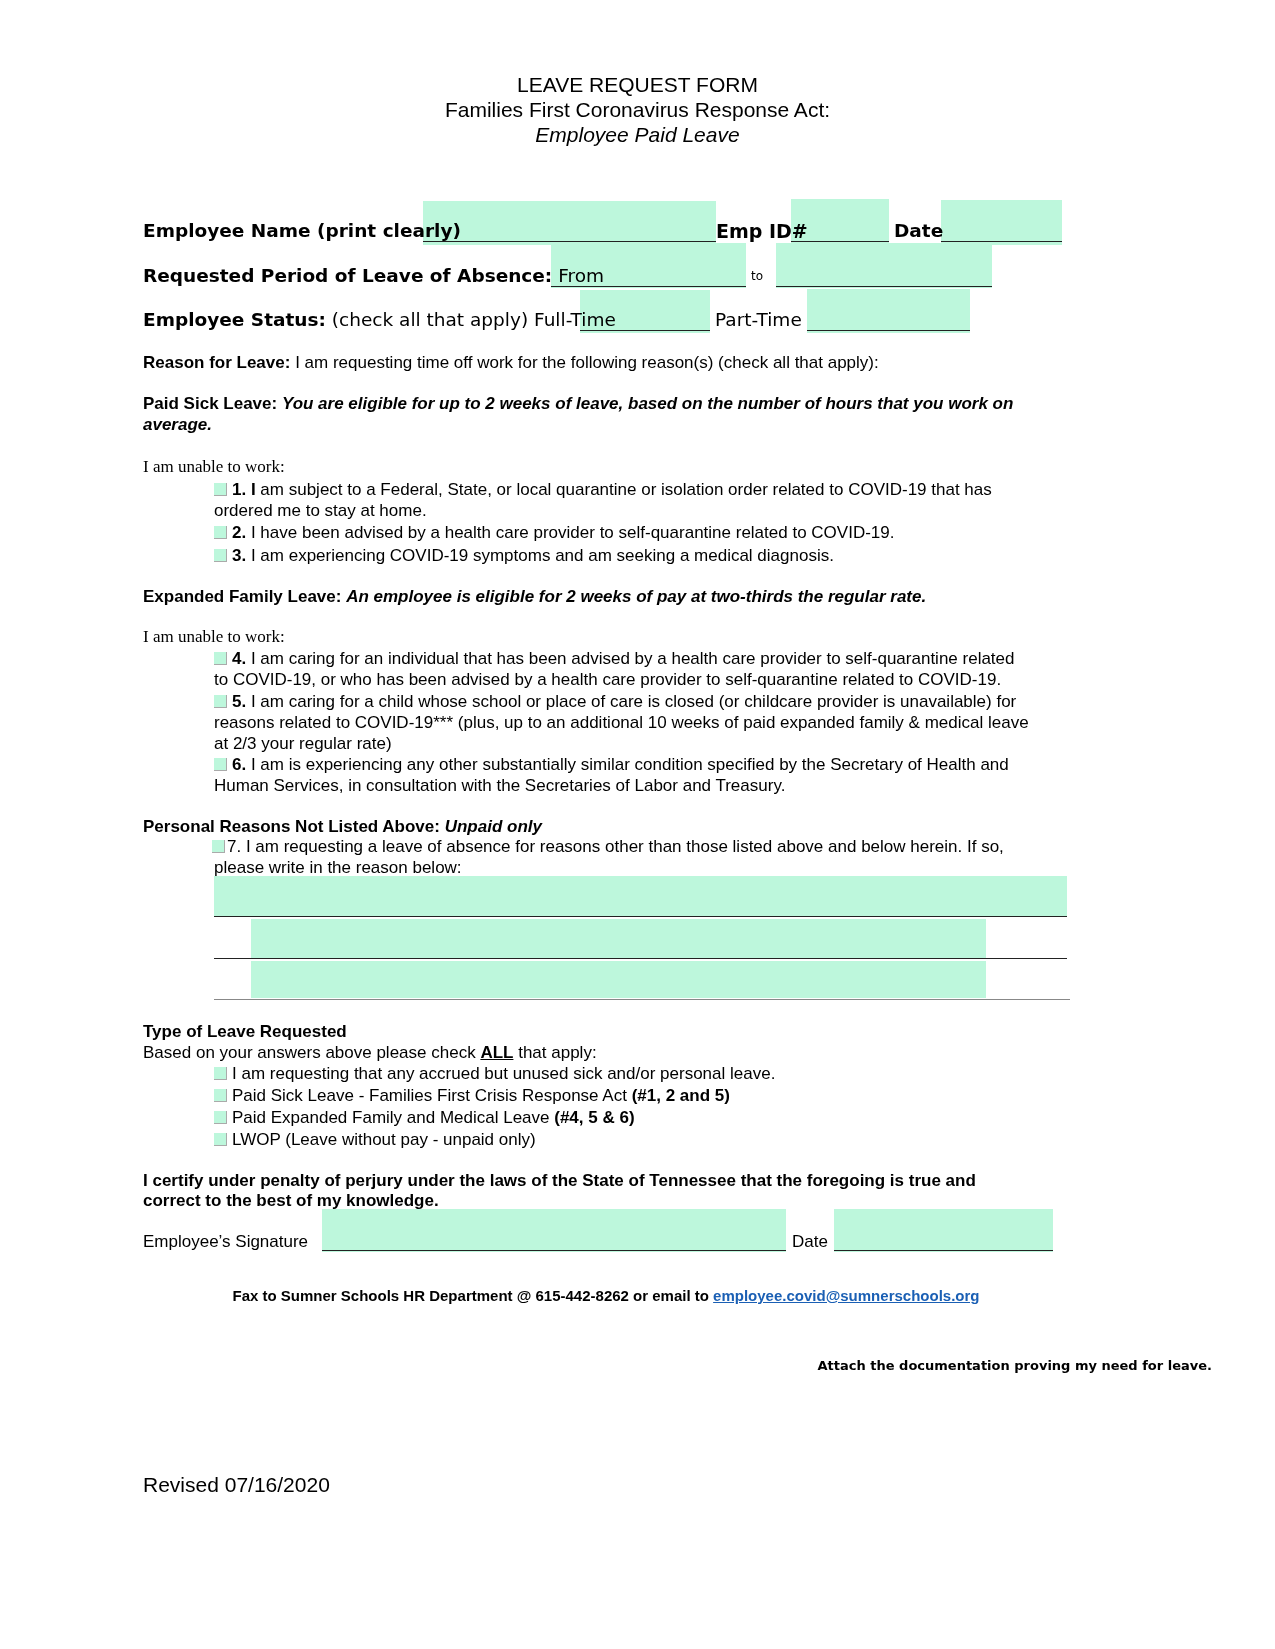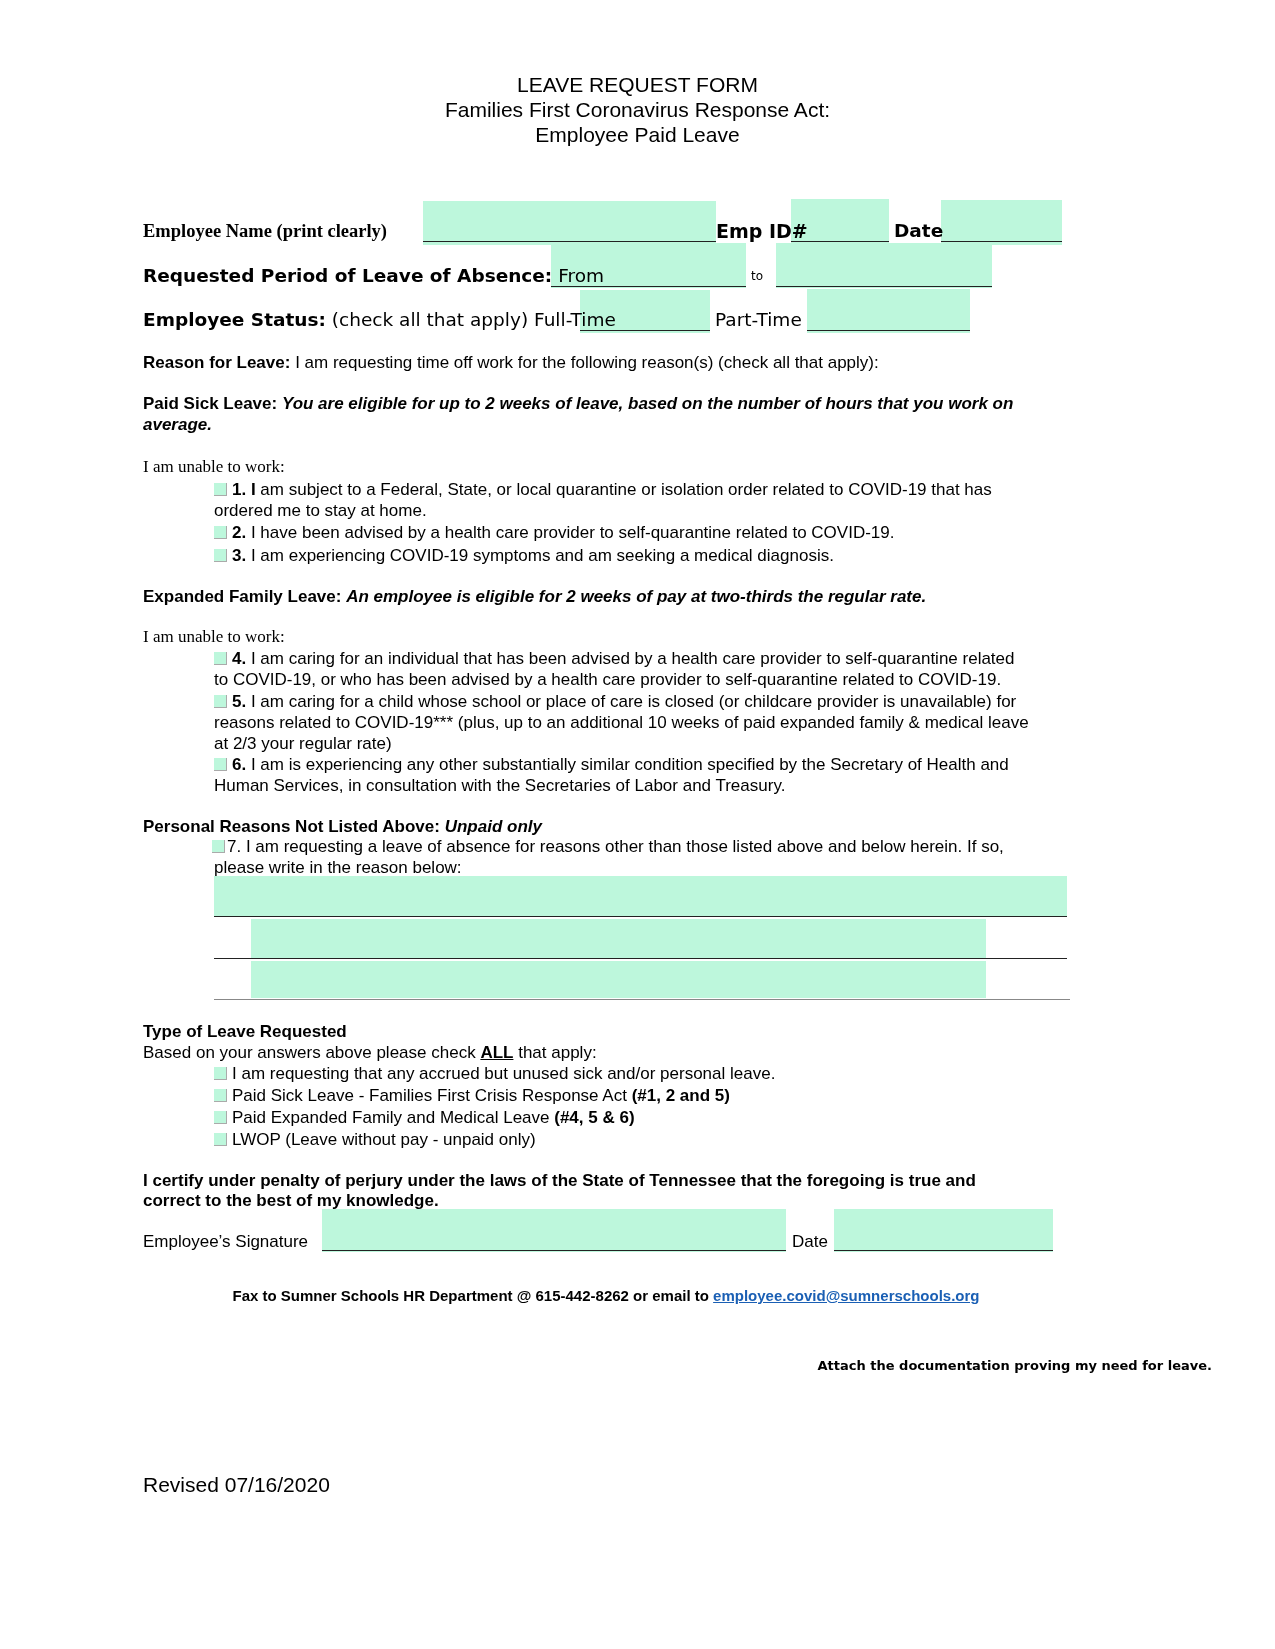--- a/index.html
+++ b/index.html
@@ -17,26 +17,26 @@
   .hdr { font-size: 19px; line-height: 24px; }
   .cb { display: inline-block; width: 13px; height: 13px; background: #bdf7dc; border-right: 1px solid #aaa; border-bottom: 1px solid #aaa; vertical-align: -1px; margin-right: 5px; box-sizing: border-box; }
   .link { color: #1a5fb4; text-decoration: underline; }
   .u { text-decoration: underline; }
 </style>
 </head>
 <body>
 
 <div class="abs arial title" style="top:72px;">LEAVE REQUEST FORM</div>
 <div class="abs arial title" style="top:97px;">Families First Coronavirus Response Act:</div>
-<div class="abs arial title" style="top:122px;">Employee Paid Leave</div>
+<div class="abs arial title" style="top:122px;font-style:italic;">Employee Paid Leave</div>
 
 <div class="field" style="left:423px; top:201px; width:293px; height:44px;"></div>
 <div class="field" style="left:791px; top:199px; width:98px; height:46px;"></div>
 <div class="field" style="left:941px; top:200px; width:121px; height:45px;"></div>
-<div class="abs calibri hdr b" style="left:143px; top:219px; font-size:18.5px;font-family:Liberation Serif, serif;">Employee Name (print clearly)</div>
+<div class="abs calibri hdr b" style="left:143px; top:219px; font-size:18.5px;">Employee Name (print clearly)</div>
 <div class="uline" style="left:423px; top:241px; width:293px;"></div>
 <div class="abs calibri hdr b" style="left:716px; top:219px; font-size:19px;">Emp ID#</div>
 <div class="uline" style="left:791px; top:241px; width:98px;"></div>
 <div class="abs calibri hdr b" style="left:894px; top:219px; font-size:18.5px;">Date</div>
 <div class="uline" style="left:941px; top:241px; width:121px;"></div>
 
 <div class="field" style="left:551px; top:243px; width:195px; height:45px;"></div>
 <div class="field" style="left:776px; top:243px; width:216px; height:45px;"></div>
 <div class="abs calibri hdr" style="left:143px; top:264px; font-size:18.5px;">
   <span class="b">Requested Period of Leave of Absence:</span>

